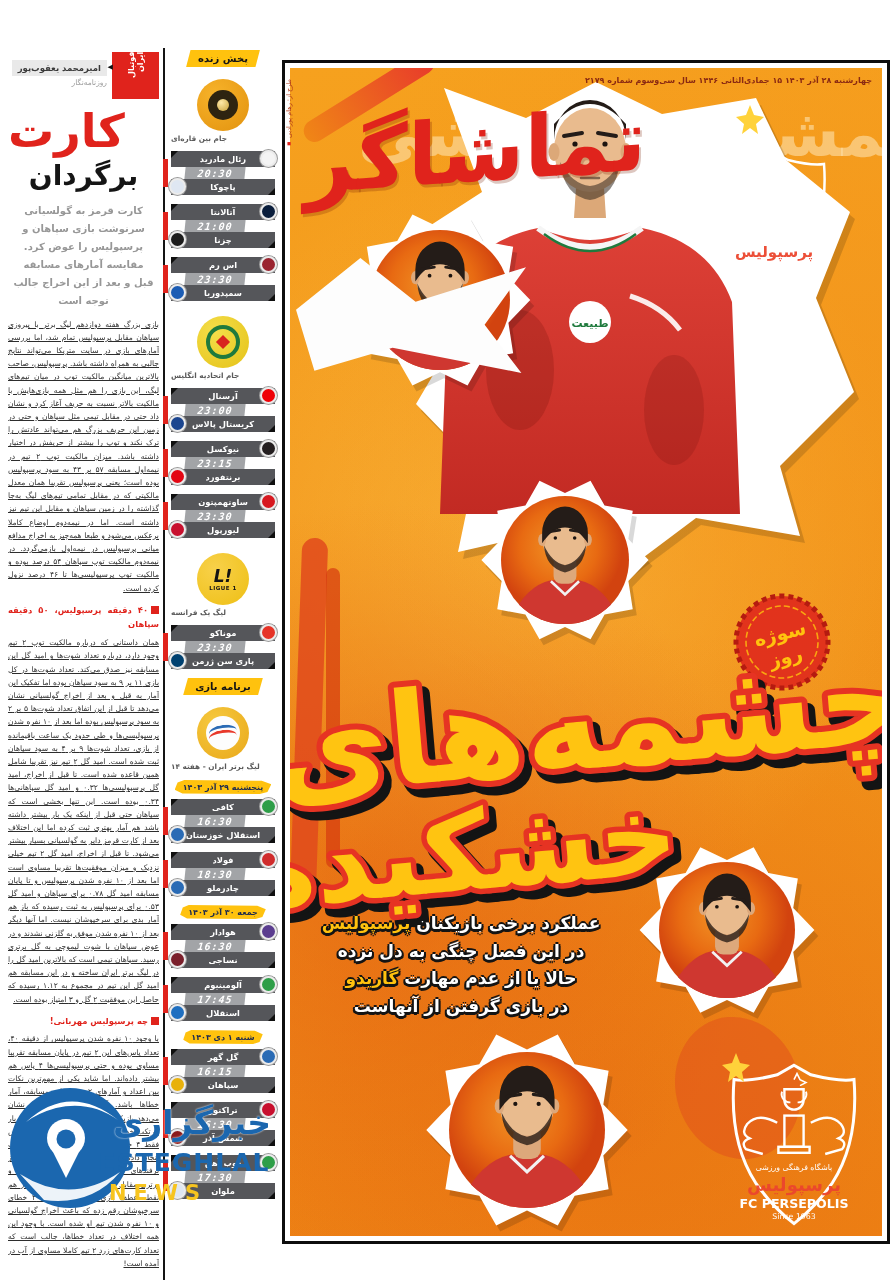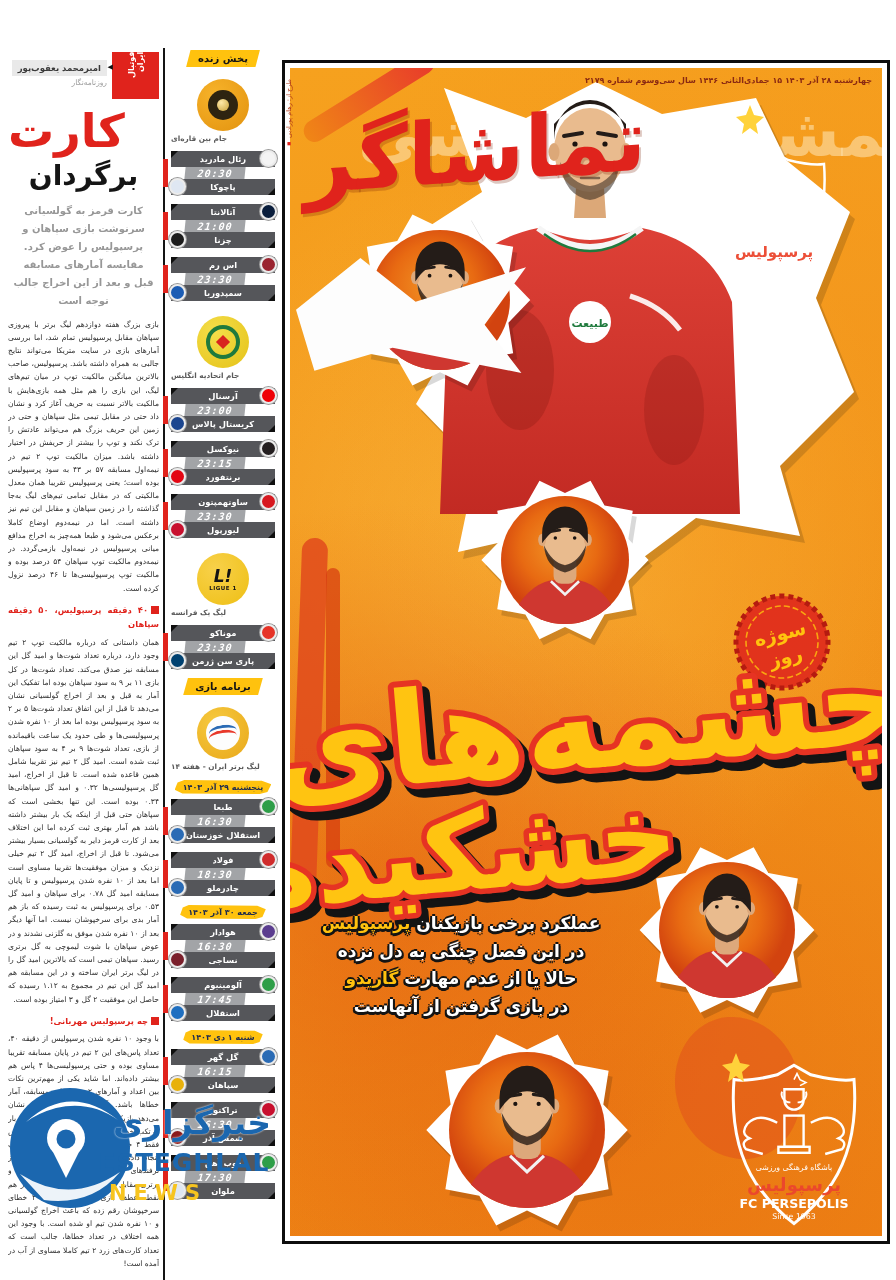--- a/index.html
+++ b/index.html
@@ -15,21 +15,21 @@
   .kicker-box span { writing-mode:vertical-rl; transform:rotate(180deg); color:#fff;
                      font-size:8px; font-weight:bold; letter-spacing:1px; }
   .author-chip { position:absolute; right:52px; top:12px; background:#e9e9e9; color:#3a3a3a;
                  font-size:8.5px; font-weight:bold; padding:3px 6px; white-space:nowrap; }
   .author-role { position:absolute; right:52px; top:30px; color:#9b9b9b; font-size:7.5px; }
   .author-arrow { position:absolute; right:46px; top:15px; color:#111; font-size:7px; }
   .headline-red { color:#e0231c; font-size:46px; font-weight:900; text-align:left; line-height:1.1; }
   .headline-black { color:#151515; font-size:28px; font-weight:900; text-align:center; margin-top:2px; }
   .lead { color:#979797; font-size:10px; line-height:1.8; text-align:center; margin:10px 4px 8px; font-weight:bold; }
   .body-text { color:#2d2d2d; font-size:7.6px; line-height:1.74; text-align:justify; }
-  .body-text p { margin-bottom:8px; }
+  .body-text p { margin-bottom:8px;text-decoration:underline; }
   .subhead { color:#e0231c; font-size:8.4px; font-weight:bold; margin:4px 0 4px; }
   .subhead .sq { display:inline-block; width:8px; height:8px; background:#e0231c; margin-left:3px;
                  vertical-align:-1px; }
 
   
   .agency { position:absolute; left:6px; top:1078px; width:270px; height:142px; z-index:8; }
 
   
   .sched { position:absolute; left:163px; top:48px; width:114px; height:1232px;
            border-left:2.5px solid #141414; padding:0 2px 0 6px; }
@@ -282,21 +282,21 @@
             <div class="w1"></div>
             <div class="w2"></div>
           </div>
         </div>
       <div class="comp-name">لیگ برتر ایران - هفته ۱۴</div>
     </div>
 
     <div class="date-strip">پنجشنبه ۲۹ آذر ۱۴۰۳</div>
     <div class="fixture">
       <div class="frow home">
-          <span class="fname">طبعا</span>
+          <span class="fname">کافی</span>
           <span class="crest r" style="background: rgb(46, 158, 72);"></span>
         </div>
       <div class="ftime">16:30</div>
       <div class="frow away">
           <span class="crest l" style="background: rgb(42, 107, 181);"></span>
           <span class="fname">استقلال خوزستان</span>
         </div>
     </div>
     <div class="fixture">
       <div class="frow home">

